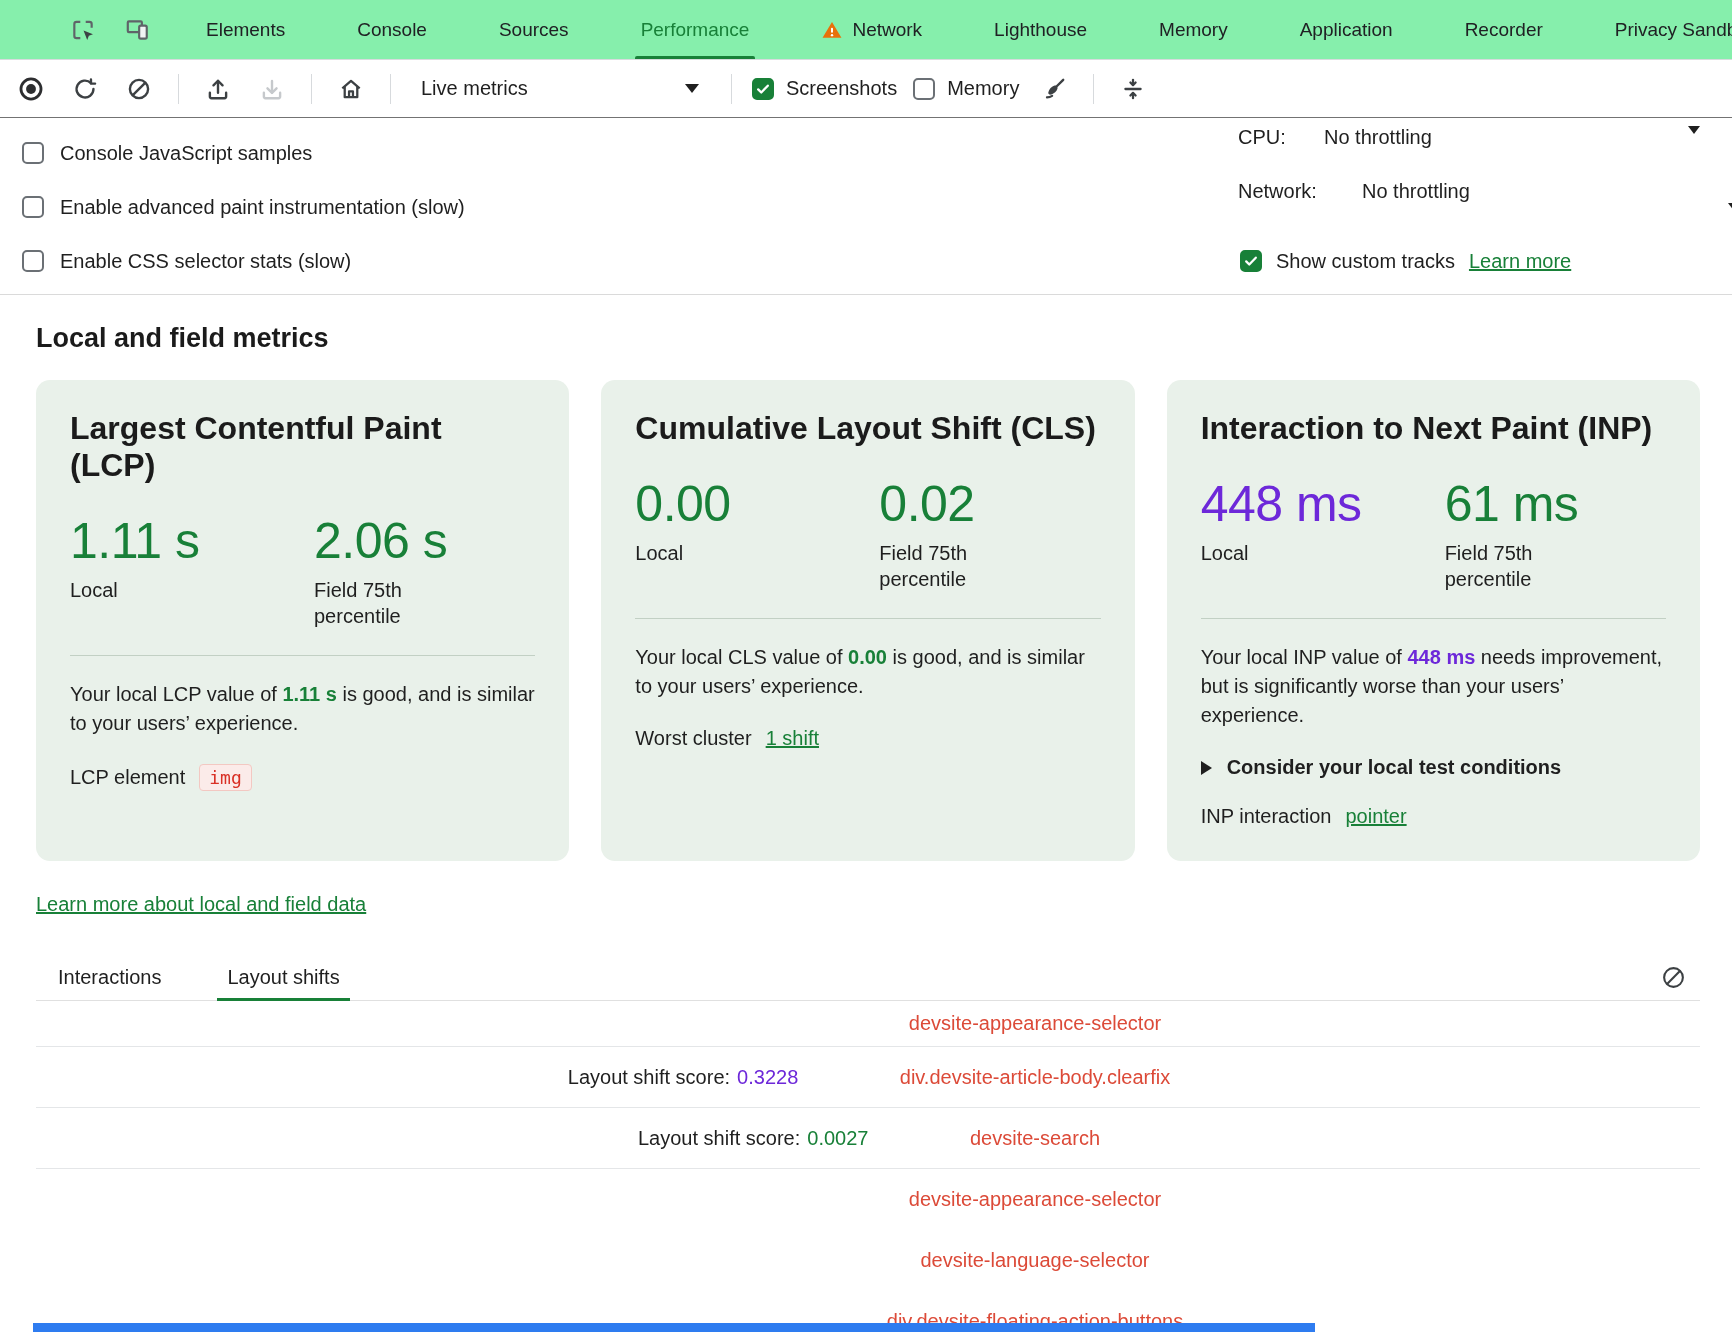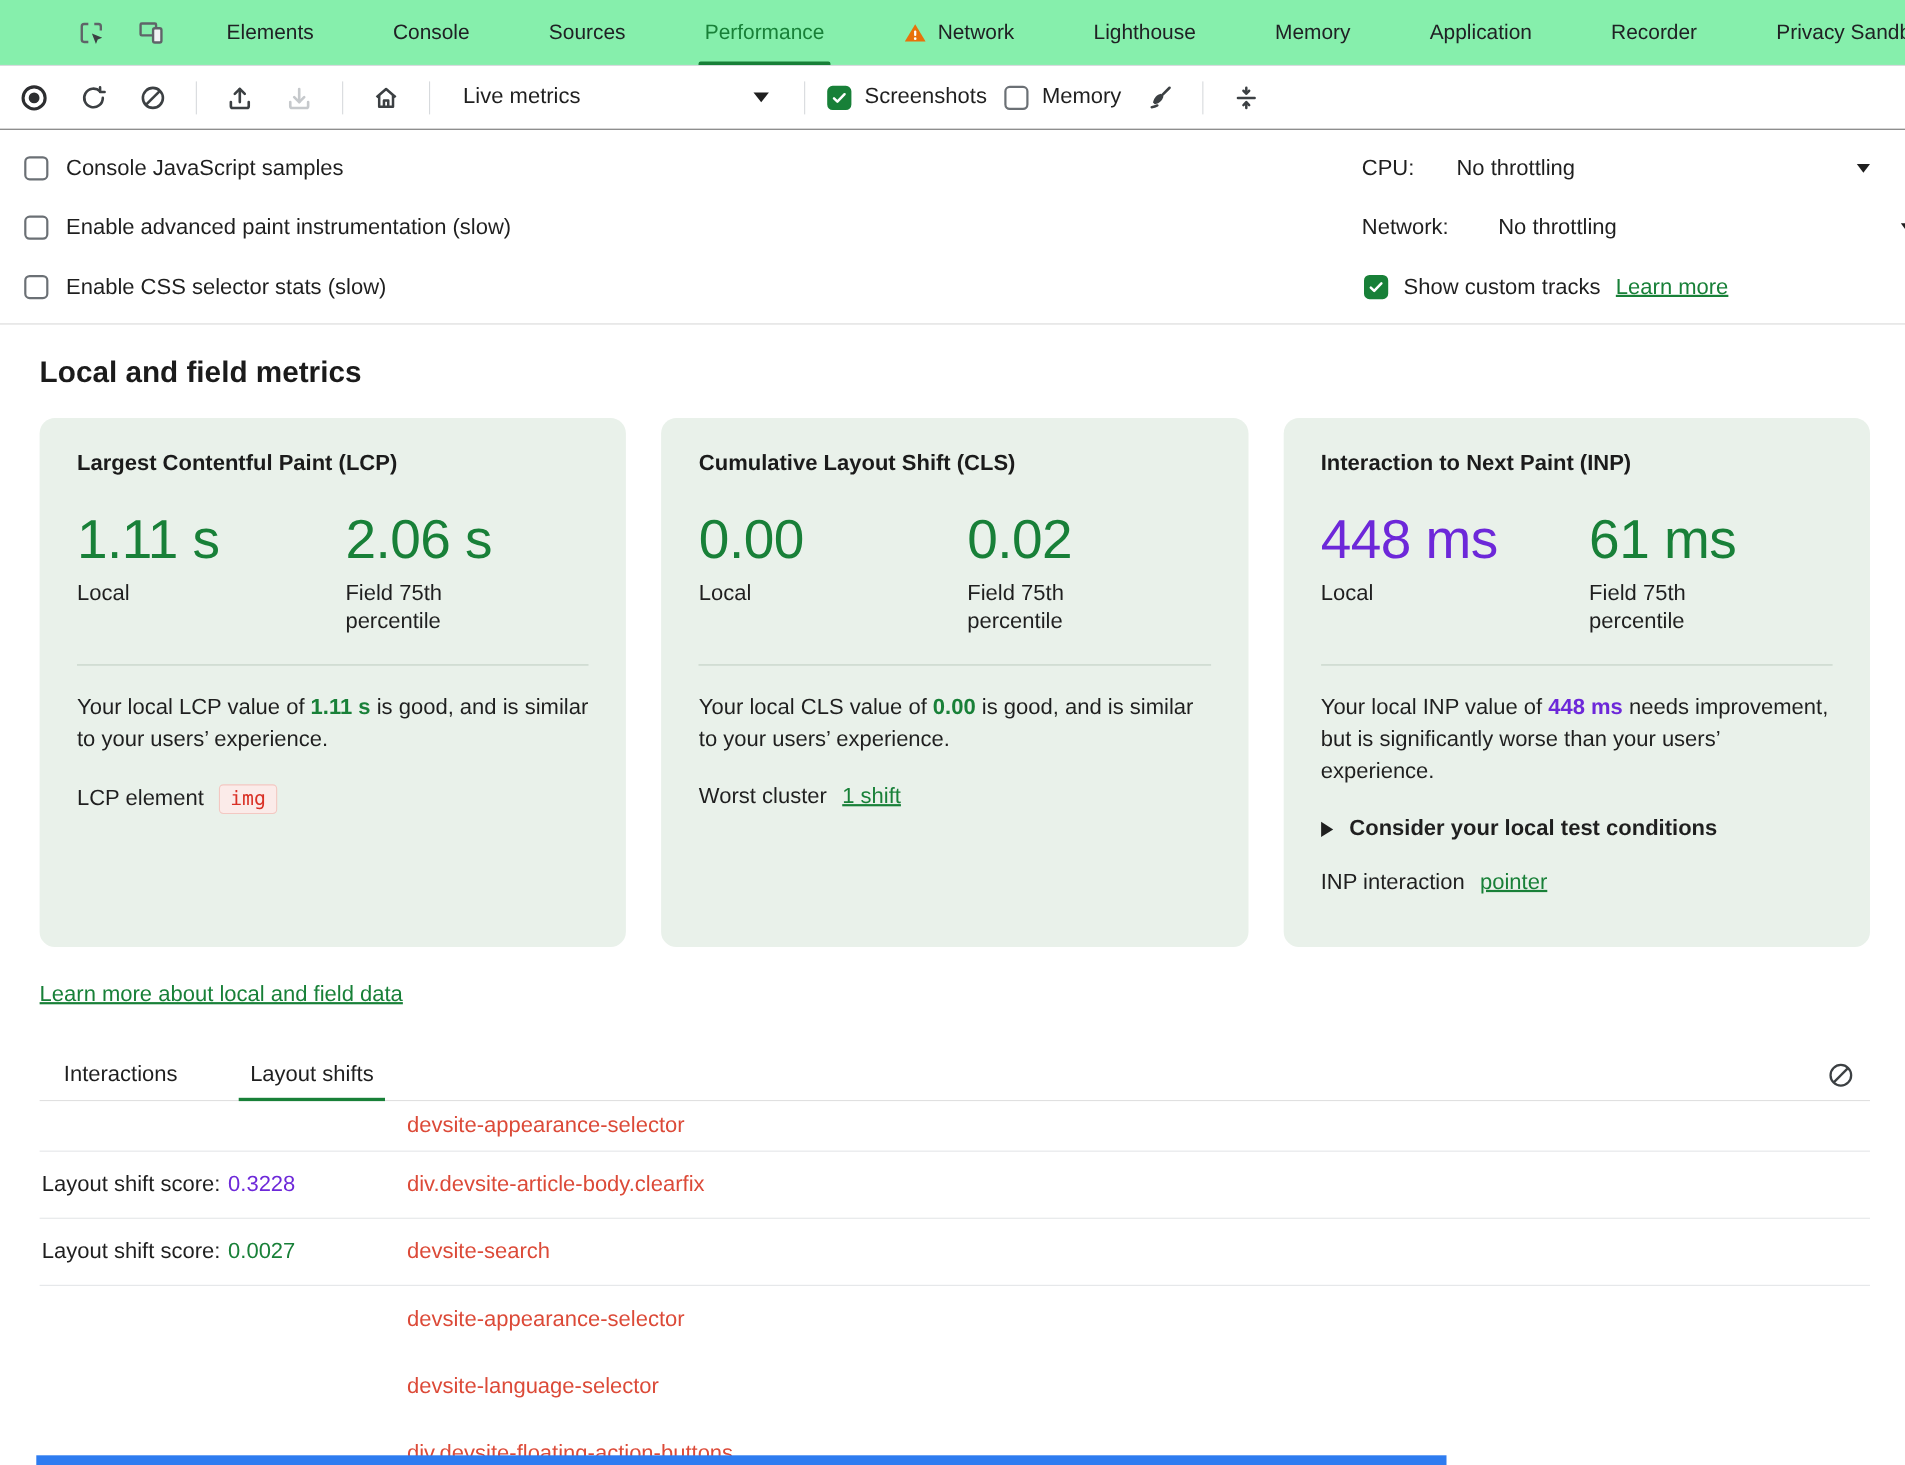--- a/index.html
+++ b/index.html
@@ -60,34 +60,34 @@
     cursor:pointer;
   }
   .cb.checked { border-color:#188038; background:#188038; }
   .cblabel { display:flex; align-items:center; gap:12px; cursor:pointer; }
 
   
   .settings { display:flex; justify-content:space-between; padding:8px 0 6px; border-bottom:1px solid #dadada; }
   .settings-left { display:flex; flex-direction:column; }
   .setting-row { display:flex; align-items:center; gap:16px; height:54px; padding-left:22px; }
   .settings-right { width:494px; display:flex; flex-direction:column; }
-  .throttle-row { display:flex; align-items:center; height:54px; position:relative; padding-right:32px; }
+  .throttle-row { display:flex; align-items:flex-start; height:54px; position:relative; padding-right:32px; }
   .throttle-row .lbl { width:86px; }
   .throttle-row .lbl.net { width:124px; }
   .throttle-row .arrow-right { margin-left:auto; }
   .throttle-row .arrow-clip { position:absolute; right:-8px; top:50%; transform:translateY(-50%); }
   .tracks-row { display:flex; align-items:center; gap:14px; height:54px; padding-left:2px; }
   .glink { color:#188038; text-decoration:underline; cursor:pointer; }
 
   
   .content { padding:0 32px 0 36px; }
   .metrics-heading { font-size:27px; font-weight:700; margin-top:28px; color:#1b1b1b; }
   .cards { display:flex; gap:32px; margin-top:26px; }
   .card { flex:1; background:#e9f1ea; border-radius:14px; padding:30px 34px; height:481px; }
-  .card-title { font-size:20px; font-weight:600; color:#1b1b1b; }
+  .card-title { font-size:32px; font-weight:600; color:#1b1b1b; }
   .card-values { display:flex; margin-top:30px; }
   .val-col.local { width:244px; }
   .big { font-size:50px; line-height:1.1; letter-spacing:-0.5px; }
   .big.good, .score.good, .dv.good { color:#188038; }
   .big.warn, .score.warn, .dv.warn { color:#6d28d9; }
   .val-label { font-size:20px; margin-top:8px; line-height:1.3; max-width:160px; }
   .card-hr { border:none; border-top:1px solid #c2d0c4; margin-top:26px; }
   .card-desc { font-size:20px; line-height:1.45; margin-top:24px; }
   .dv { font-weight:700; }
   .card-footer { display:flex; align-items:center; gap:14px; margin-top:26px; }
@@ -99,21 +99,21 @@
   .expander { display:flex; align-items:center; gap:15px; margin-top:26px; font-weight:600; cursor:pointer; }
   .tri { width:0; height:0; border-left:11px solid #1f1f1f; border-top:7px solid transparent; border-bottom:7px solid transparent; }
   .learn { display:inline-block; margin-top:32px; }
 
   
   .log { margin-top:38px; }
   .log-tabs { display:flex; align-items:stretch; height:47px; border-bottom:1px solid #e0e0e0; padding:0 14px 0 18px;gap:16px; }
   .log-tab { display:flex; align-items:center; padding:0 4px; margin-right:42px; font-weight:500; position:relative; cursor:pointer; }
   .log-tab.active::after { content:""; position:absolute; left:-6px; right:-6px; bottom:-1px; height:3px; background:#188038; }
   .log-clear-btn { margin-left:auto; align-self:center; background:none; border:none; cursor:pointer; display:flex; }
-  .log-row { display:flex; align-items:center; height:61px; }
+  .log-row { display:flex; align-items:center; height:61px;justify-content:center; }
   .log-row.short { height:46px; }
   .log-row.bordered { border-bottom:1px solid #e4e6e8; }
   .cell-score { width:334px; padding-left:2px; flex:0 0 auto; }
   .score { margin-left:7px; }
   .el-link { color:#dc4a38; cursor:pointer; text-decoration:none; }
 
   .blue-strip { position:absolute; left:33px; bottom:0; width:1282px; height:9px; background:#2e7cf0; }
 </style>
 </head>
 <body>

